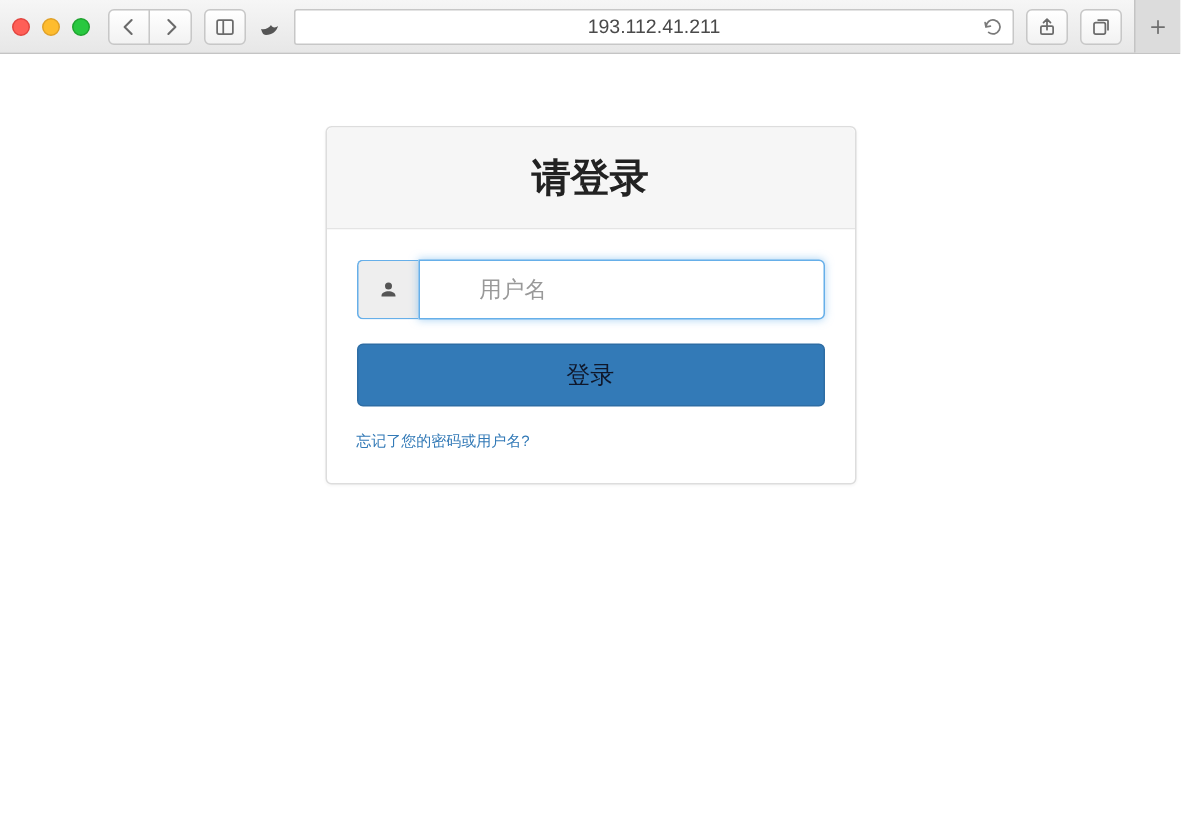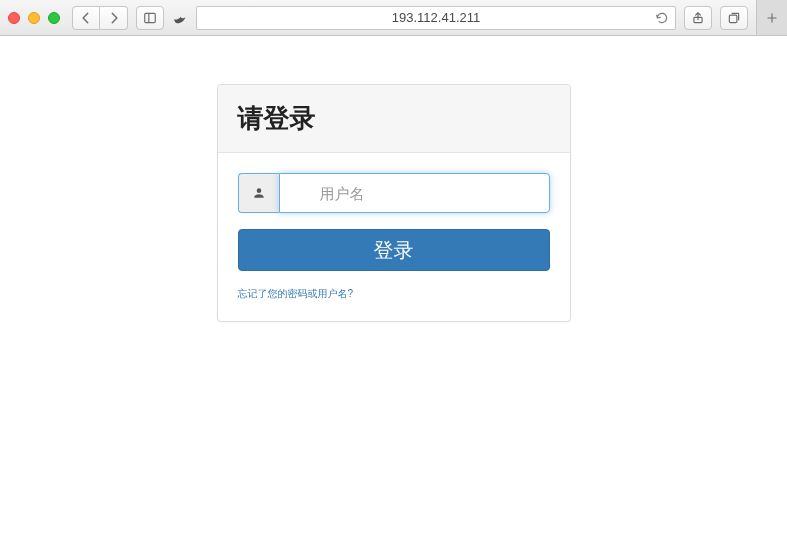--- a/index.html
+++ b/index.html
@@ -120,20 +120,21 @@
     border-bottom: 1px solid #e4e4e4;
     padding: 16px 20px;
     border-top-left-radius: 4px;
     border-top-right-radius: 4px;
   }
   .panel-title {
     font-size: 26px;
     font-weight: 700;
     color: #222;
     margin: 0;
+    text-align: center;
   }
   .panel-body {
     padding: 20px;
   }
   .field {
     display: flex;
     margin-bottom: 16px;
   }
   .addon {
     width: 40px;
@@ -169,22 +170,22 @@
   }
   .field.focused .addon {
     border-color: #66afe9;
   }
 
   .btn-primary {
     width: 100%;
     height: 42px;
     background: #337ab7;
     border: 1px solid #2e6da4;
-    color: #ffffff;
-    font-size: 20px;
+    color: #0f172a;
+    font-size: 16px;
     border-radius: 4px;
     cursor: pointer;
     display: flex;
     align-items: center;
     justify-content: center;
     margin-top: 4px;
   }
 
   .forgot {
     display: inline-block;

